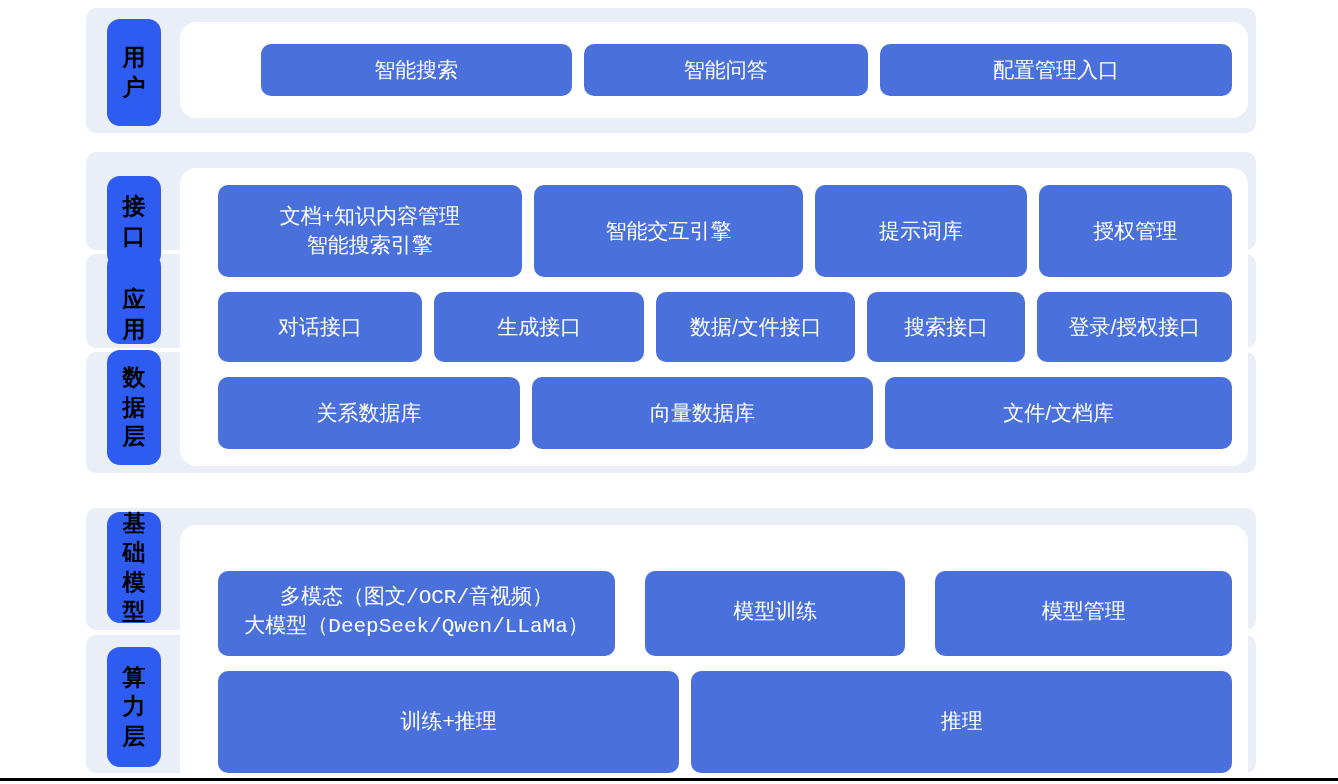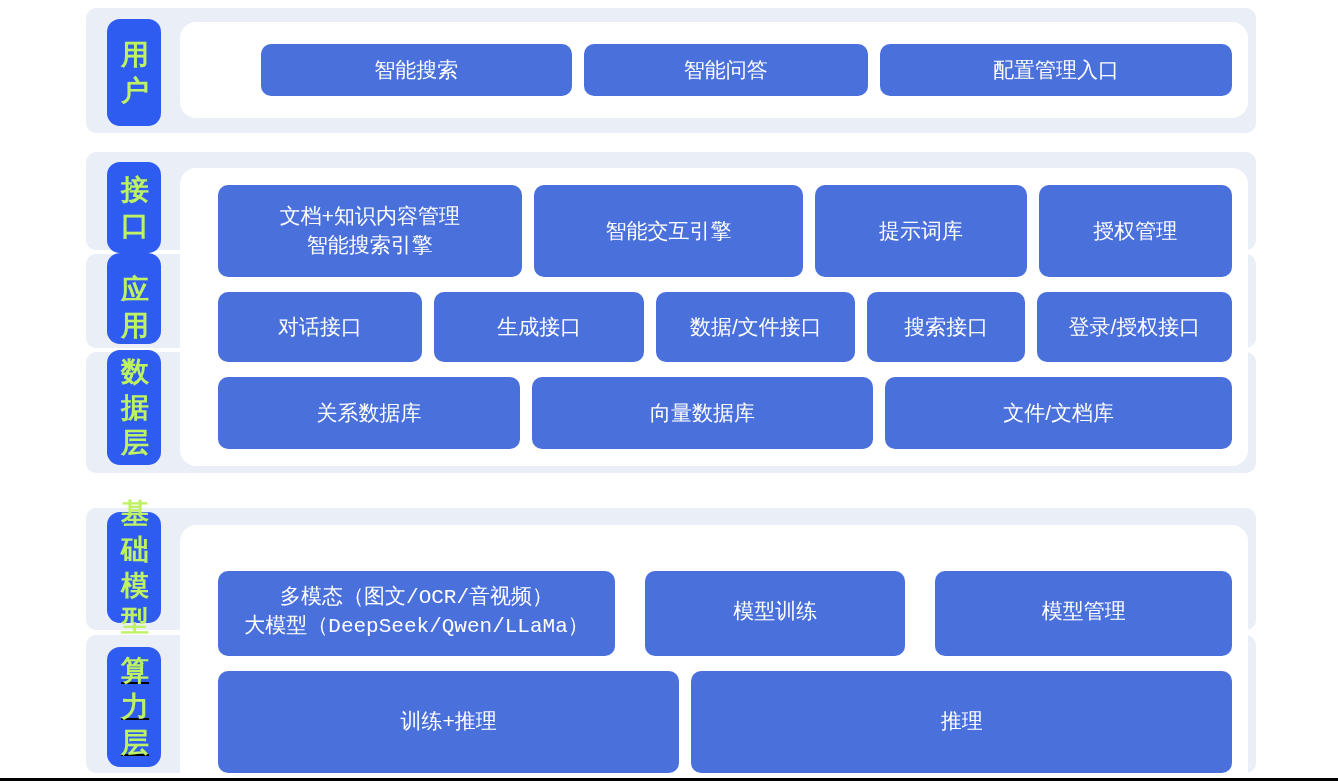--- a/index.html
+++ b/index.html
@@ -18,28 +18,28 @@
   .g1-band  { top:0; height:125px; }
   .g2-band1 { top:0;   height:98px; }
   .g2-band2 { top:102px; height:94px; }
   .g2-band3 { top:200px; height:121px; }
   .g3-band1 { top:0;   height:122px; }
   .g3-band2 { top:127px; height:138px; }
 
   
   .tag { position:absolute; left:21px; width:54px; background:#2e5bf0; border-radius:13px;
          display:flex; align-items:center; justify-content:center; }
-  .tag-text { width:26px; color:#bef264; font-size:28px; font-weight:bold; line-height:1.28;
+  .tag-text { width:26px; color:#000000; font-size:23px; font-weight:bold; line-height:1.28;
               text-align:center; word-break:break-all; }
   .tag-user  { top:11px;  height:107px; }
-  .tag-api   { top:10px;  height:91px; }
+  .tag-api   { top:24px;  height:91px; }
   .tag-app   { top:101px; height:91px;align-items:flex-end; }
   .tag-data  { top:198px; height:115px; }
   .tag-model { top:4px;   height:111px; }
-  .tag-comp  { top:139px; height:120px;text-decoration:underline; }
+  .tag-comp  { top:139px; height:120px; }
 
   
   .panel { position:absolute; left:94px; right:8px; background:#ffffff; border-radius:16px;
            display:flex; flex-direction:column; justify-content:center;
            padding:14px 16px 14px 38px; gap:15px; }
   .g1-panel { top:14px; height:96px; }
   .g2-panel { top:16px; bottom:7px; }
   .g3-panel { top:17px; bottom:13px; }
 
   

